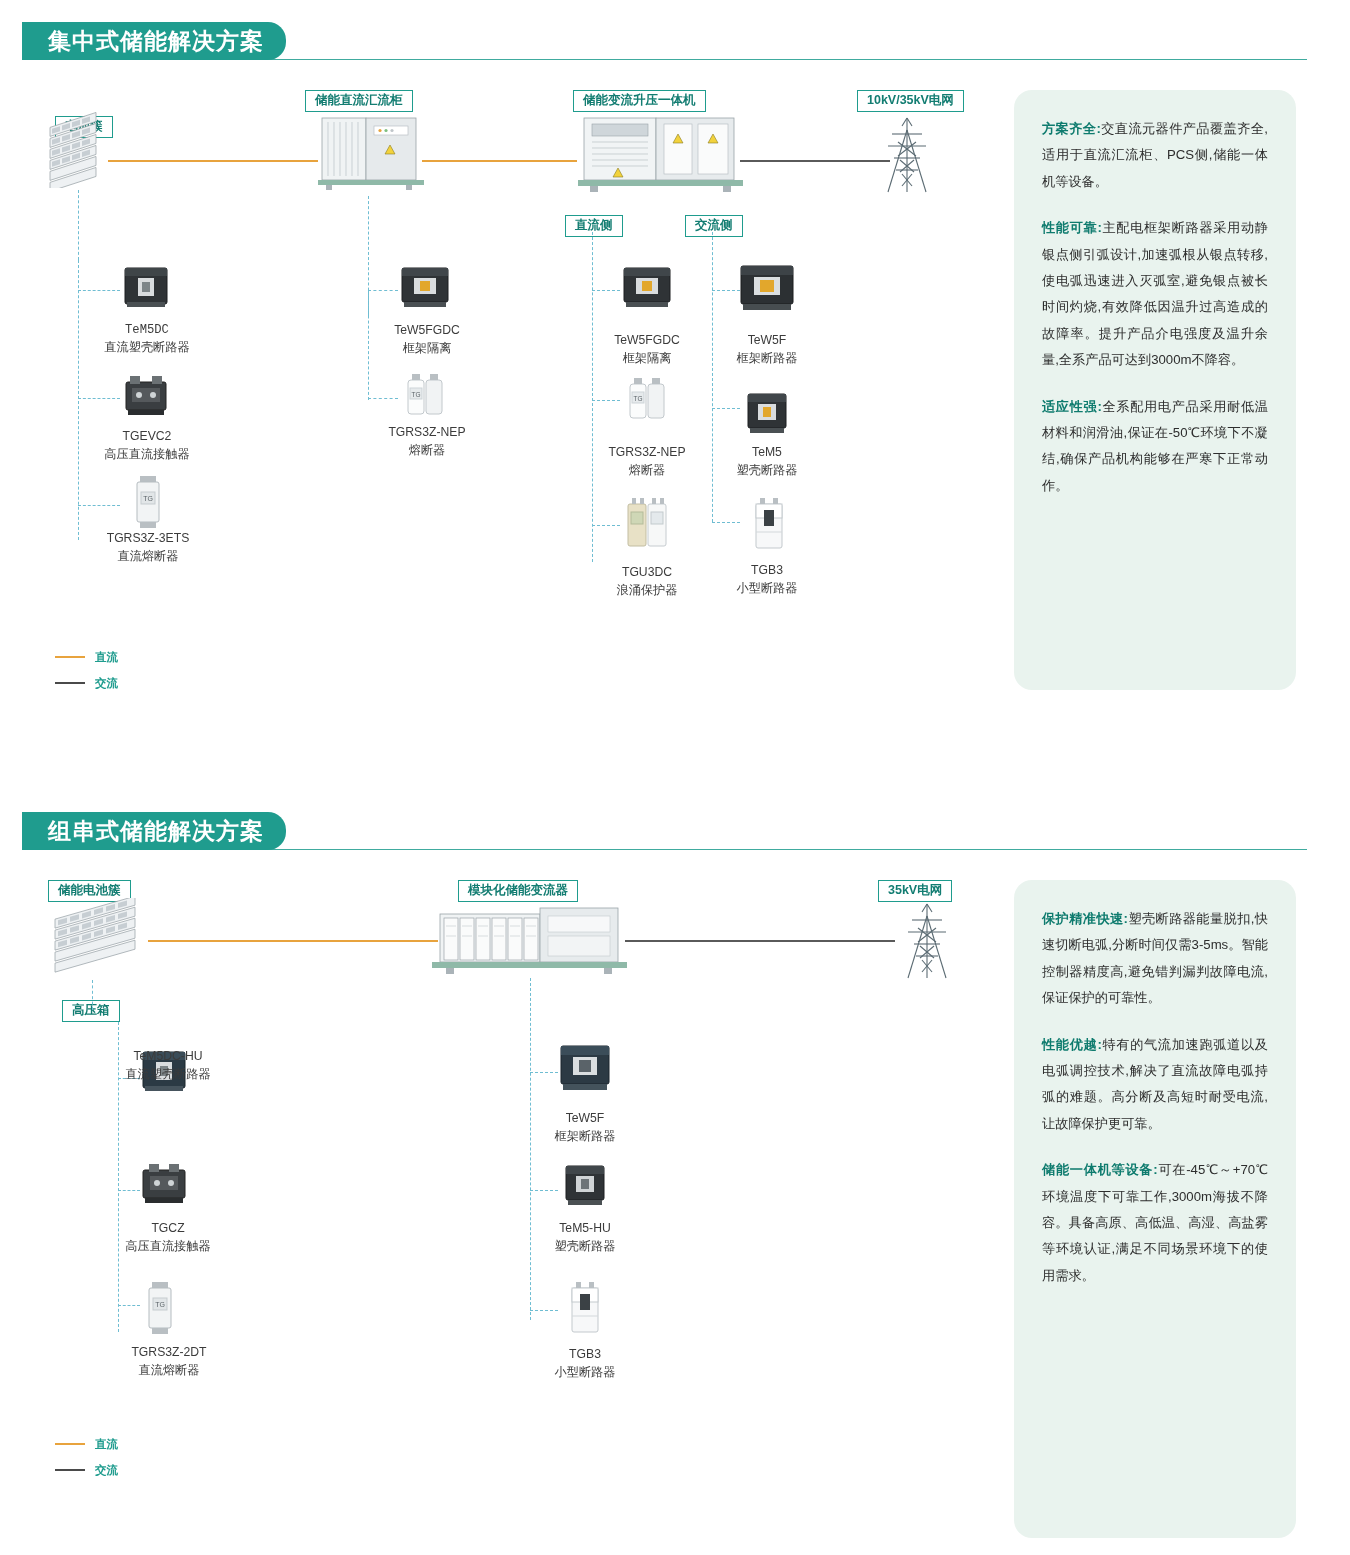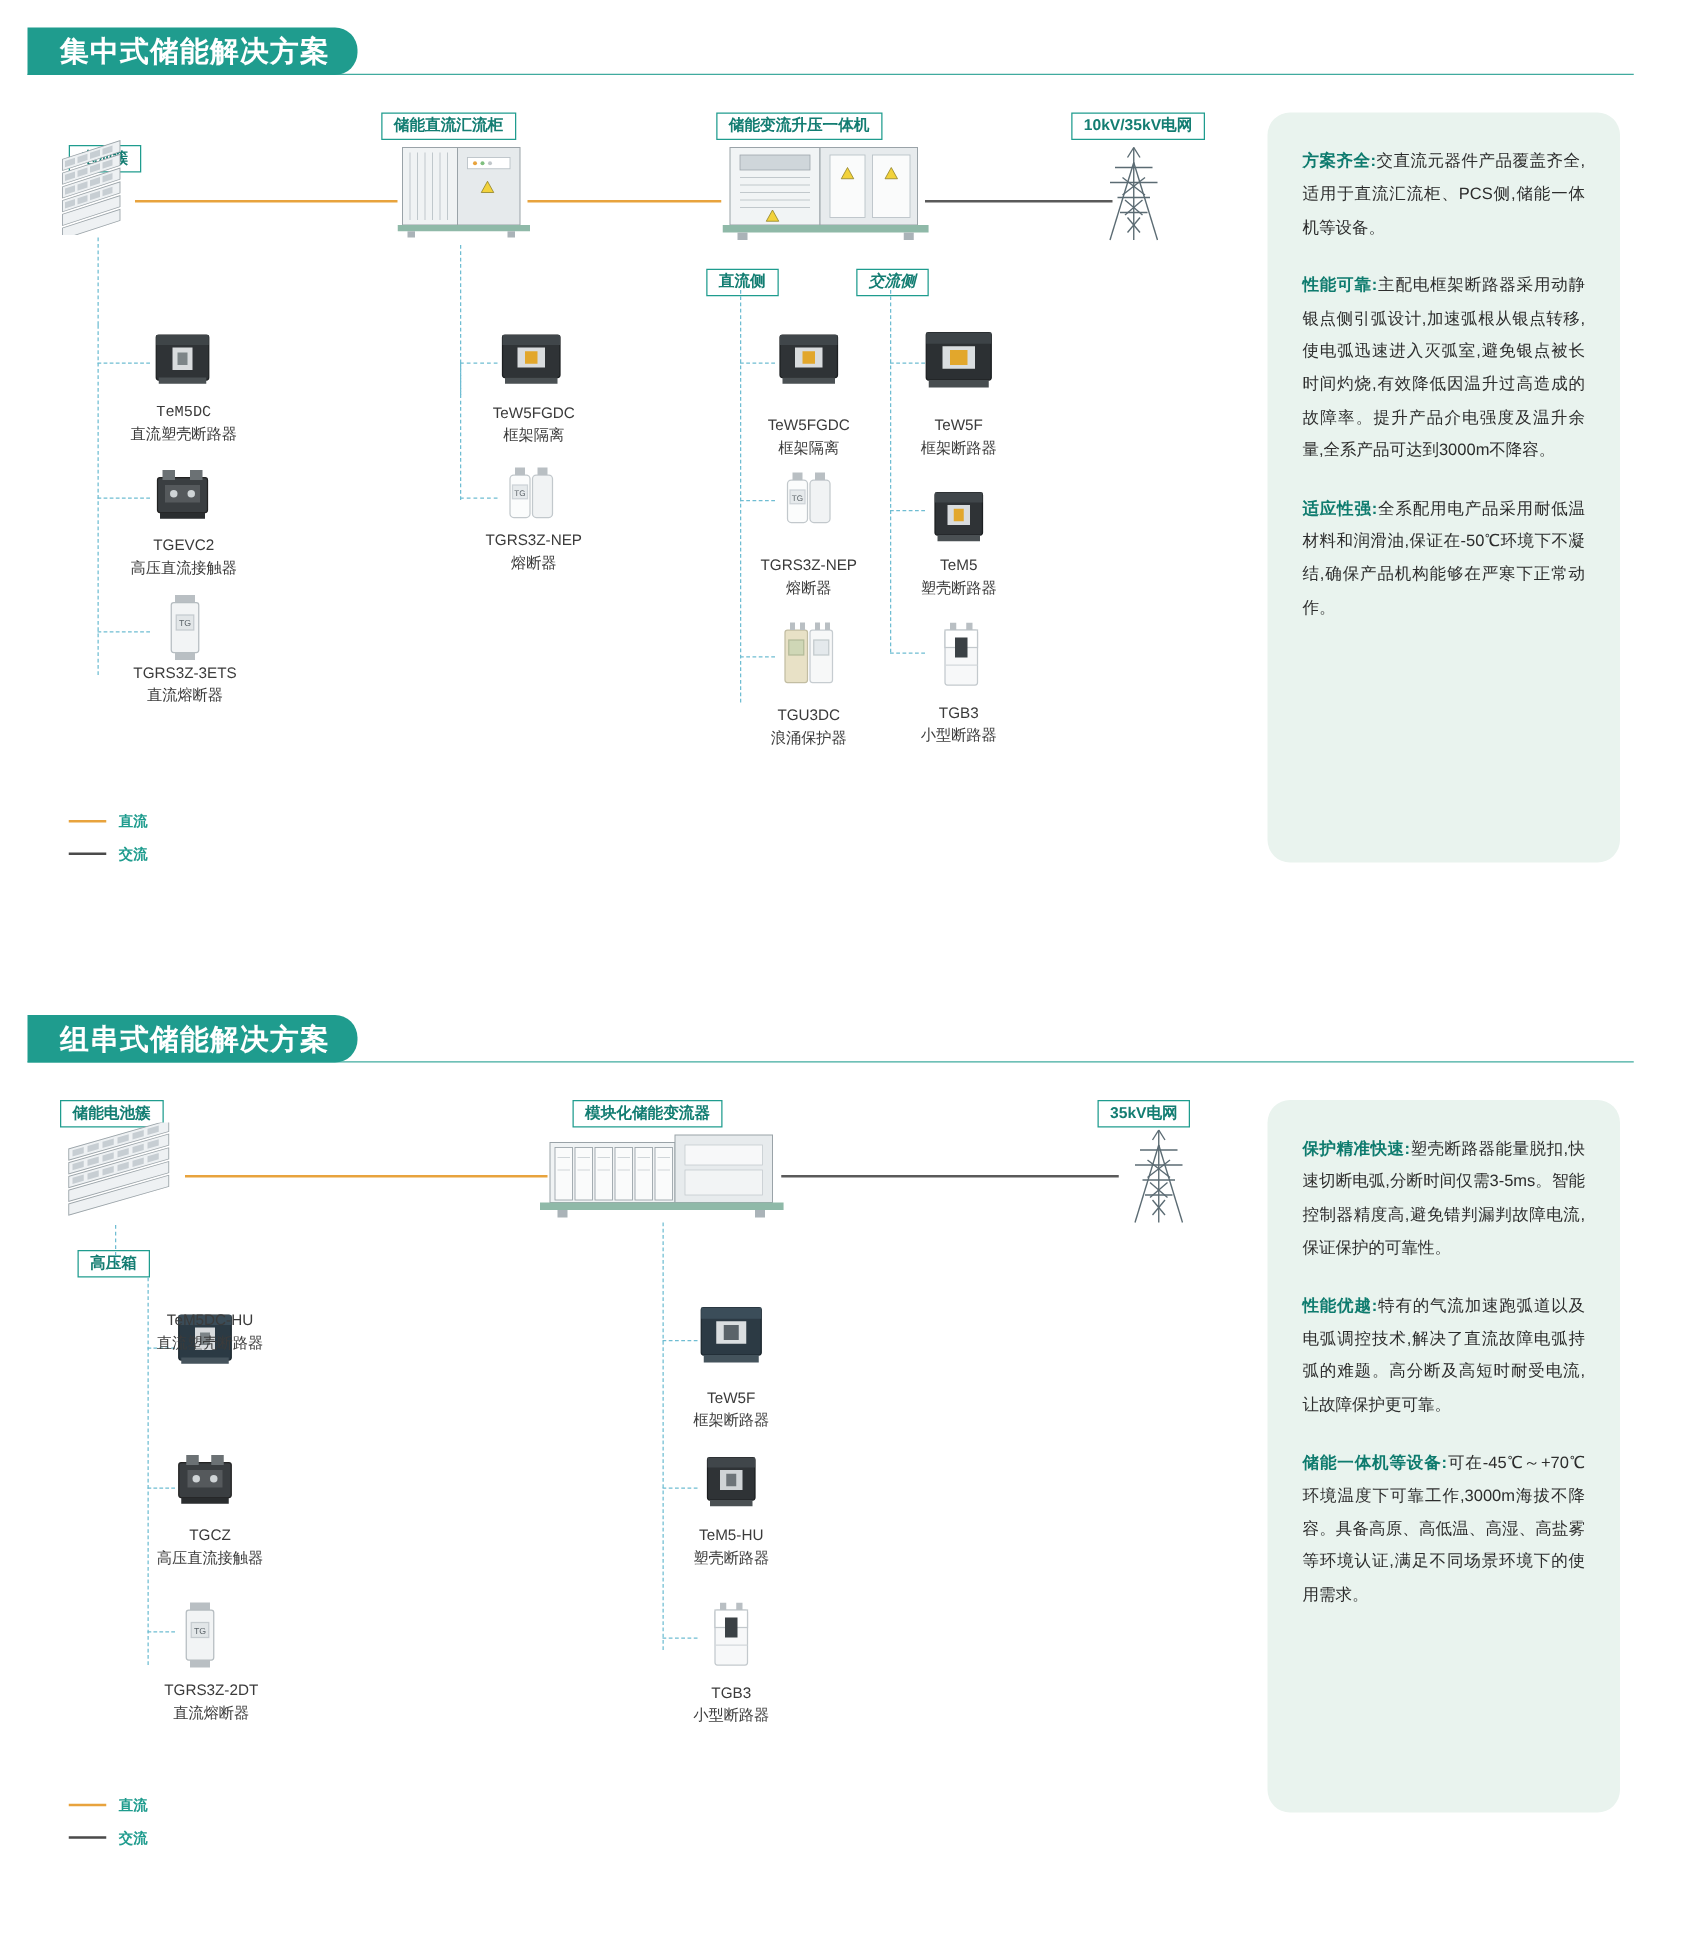--- a/index.html
+++ b/index.html
@@ -99,21 +99,21 @@
       <span>集中式储能解决方案</span>
     </div>
     <div class="rule"></div>
   </div>
 
   <div class="chip" style="left:55px; top:90px;margin-top:26px;">电池簇</div>
   <div class="chip" style="left:305px; top:90px;">储能直流汇流柜</div>
   <div class="chip" style="left:573px; top:90px;">储能变流升压一体机</div>
   <div class="chip" style="left:857px; top:90px;">10kV/35kV电网</div>
   <div class="chip" style="left:565px; top:215px;">直流侧</div>
-  <div class="chip" style="left:685px; top:215px;font-style:italic;">交流侧</div>
+  <div class="chip" style="left:685px; top:215px;">交流侧</div>
 
   <div class="hline dc" style="left:108px; top:160px; width:210px;"></div>
   <div class="hline dc" style="left:422px; top:160px; width:155px;"></div>
   <div class="hline ac" style="left:740px; top:160px; width:150px;"></div>
 
   <svg class="illus" style="left:42px; top:108px;" width="70" height="80" viewBox="0 0 70 80">
     <g stroke="#9aa3a8" stroke-width="0.7" fill="#eef1f3">
       <g transform="skewY(-18)">
         <rect x="8" y="22" width="46" height="9"></rect>
         <rect x="8" y="33" width="46" height="9"></rect>
@@ -576,19 +576,19 @@
     <div class="row">
       <span class="line dc"></span>
       <span>直流</span>
     </div>
     <div class="row">
       <span class="line ac"></span>
       <span>交流</span>
     </div>
   </div>
 
-  <div class="panel" style="left:1014px; top:880px; height:570px;">
+  <div class="panel" style="left:1014px; top:880px; height:658px;">
     <p><b>保护精准快速:</b><span>塑壳断路器能量脱扣,快速切断电弧,分断时间仅需3-5ms。智能控制器精度高,避免错判漏判故障电流,保证保护的可靠性。</span></p>
     <p><b>性能优越:</b><span>特有的气流加速跑弧道以及电弧调控技术,解决了直流故障电弧持弧的难题。高分断及高短时耐受电流,让故障保护更可靠。</span></p>
     <p><b>储能一体机等设备:</b><span>可在-45℃～+70℃环境温度下可靠工作,3000m海拔不降容。具备高原、高低温、高湿、高盐雾等环境认证,满足不同场景环境下的使用需求。</span></p>
   </div>
 
 </div>
 
 </body></html>

